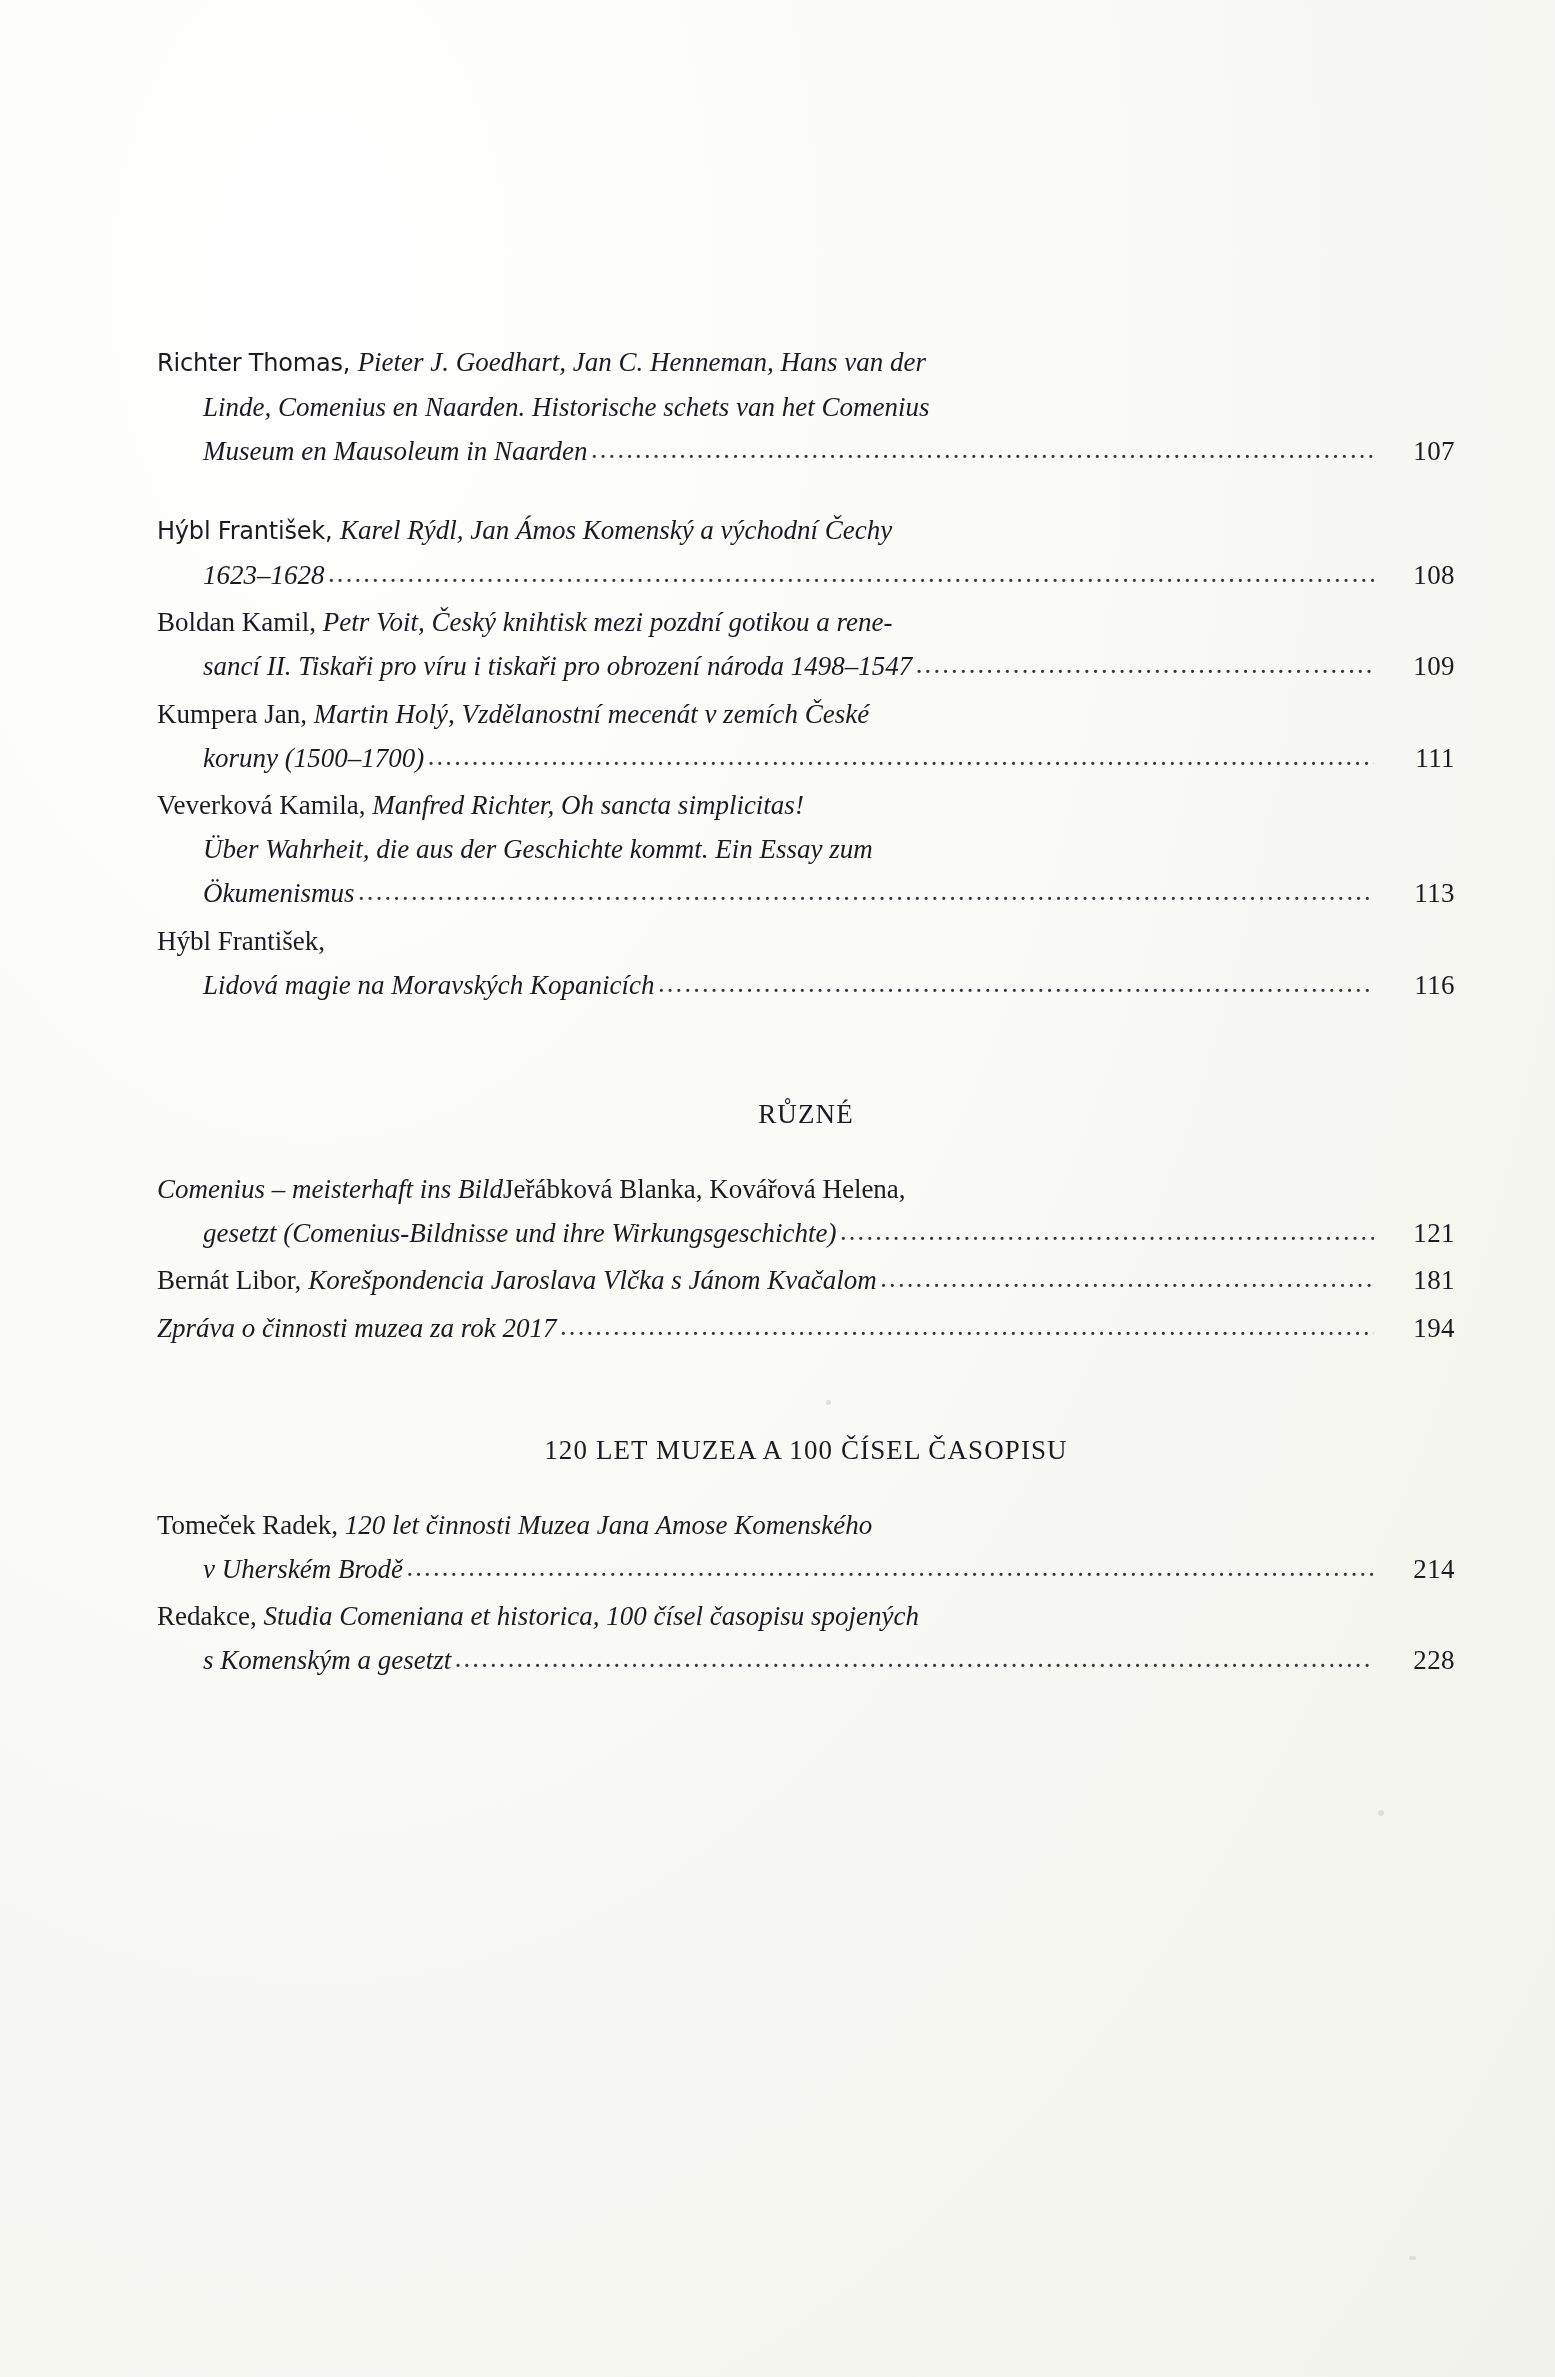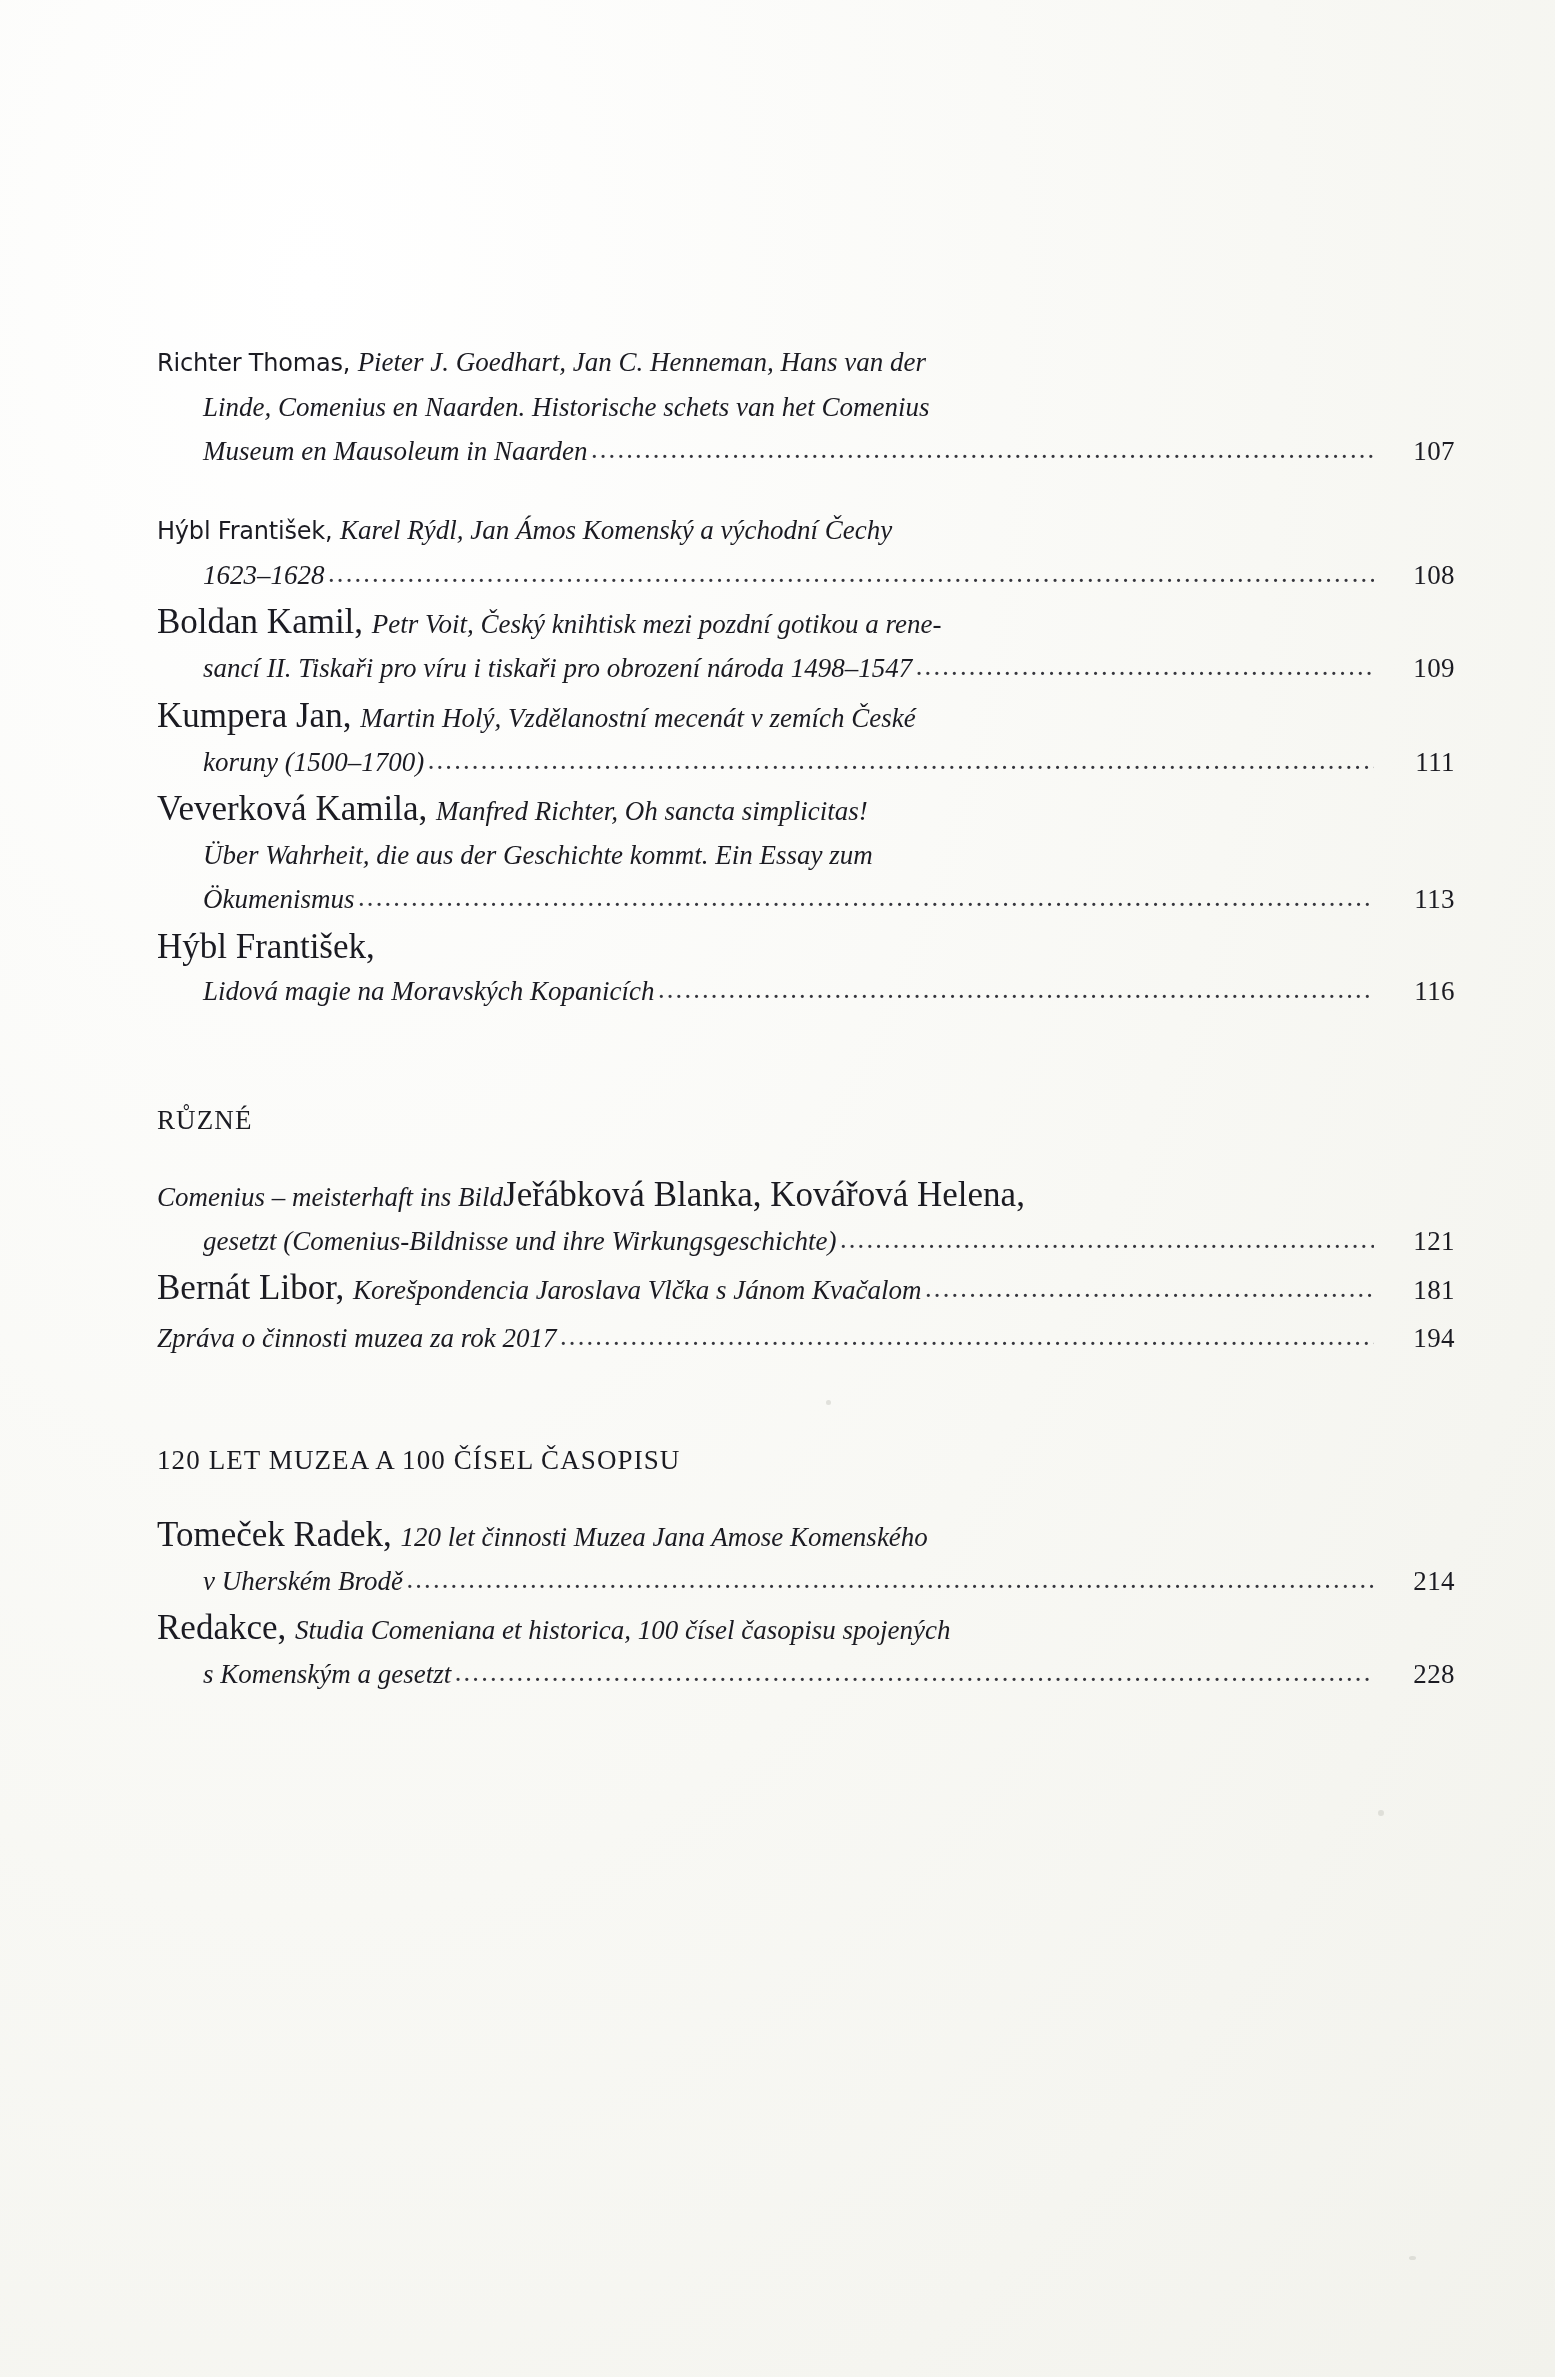--- a/index.html
+++ b/index.html
@@ -74,36 +74,37 @@
   
   .author {
     font-family: "DejaVu Sans", sans-serif;
     font-size: 24px;
     font-style: normal;
     letter-spacing: -0.2px;
     margin-top: 32px;
   }
   .authorserif {
     font-family: "Liberation Serif", serif;
-    font-size: 35px;
+    font-size: 27px;
     font-style: normal;
   }
   .titleit {
     font-family: "Liberation Serif", serif;
     font-style: italic;
     font-size: 27px;
   }
 
   
   .section-head {
     font-family: "Liberation Serif", serif;
     font-size: 27px;
     letter-spacing: 1.1px;
     margin-top: 85px;
     margin-bottom: 37px;
+    text-align: center;
   }
   .section-head.first { margin-top: 92px; }
 
   
   .speck {
     position: absolute;
     background: #c9c9c2;
     opacity: .5;
     border-radius: 50%;
   }

